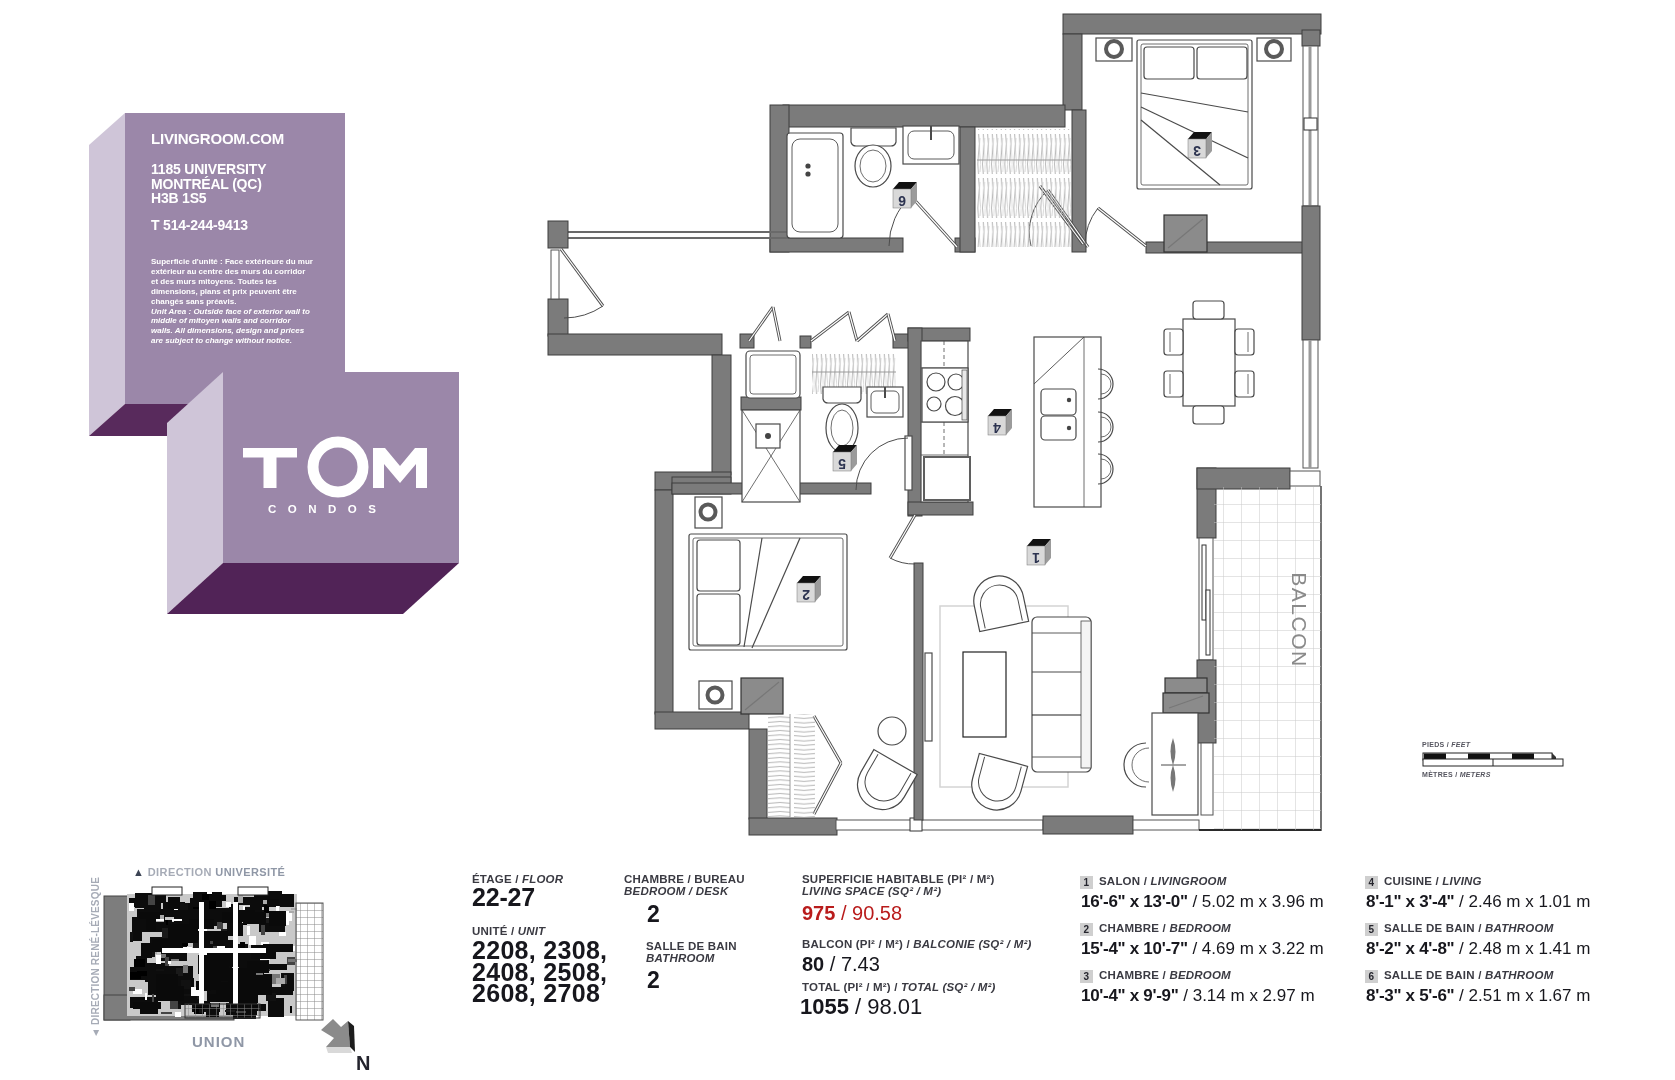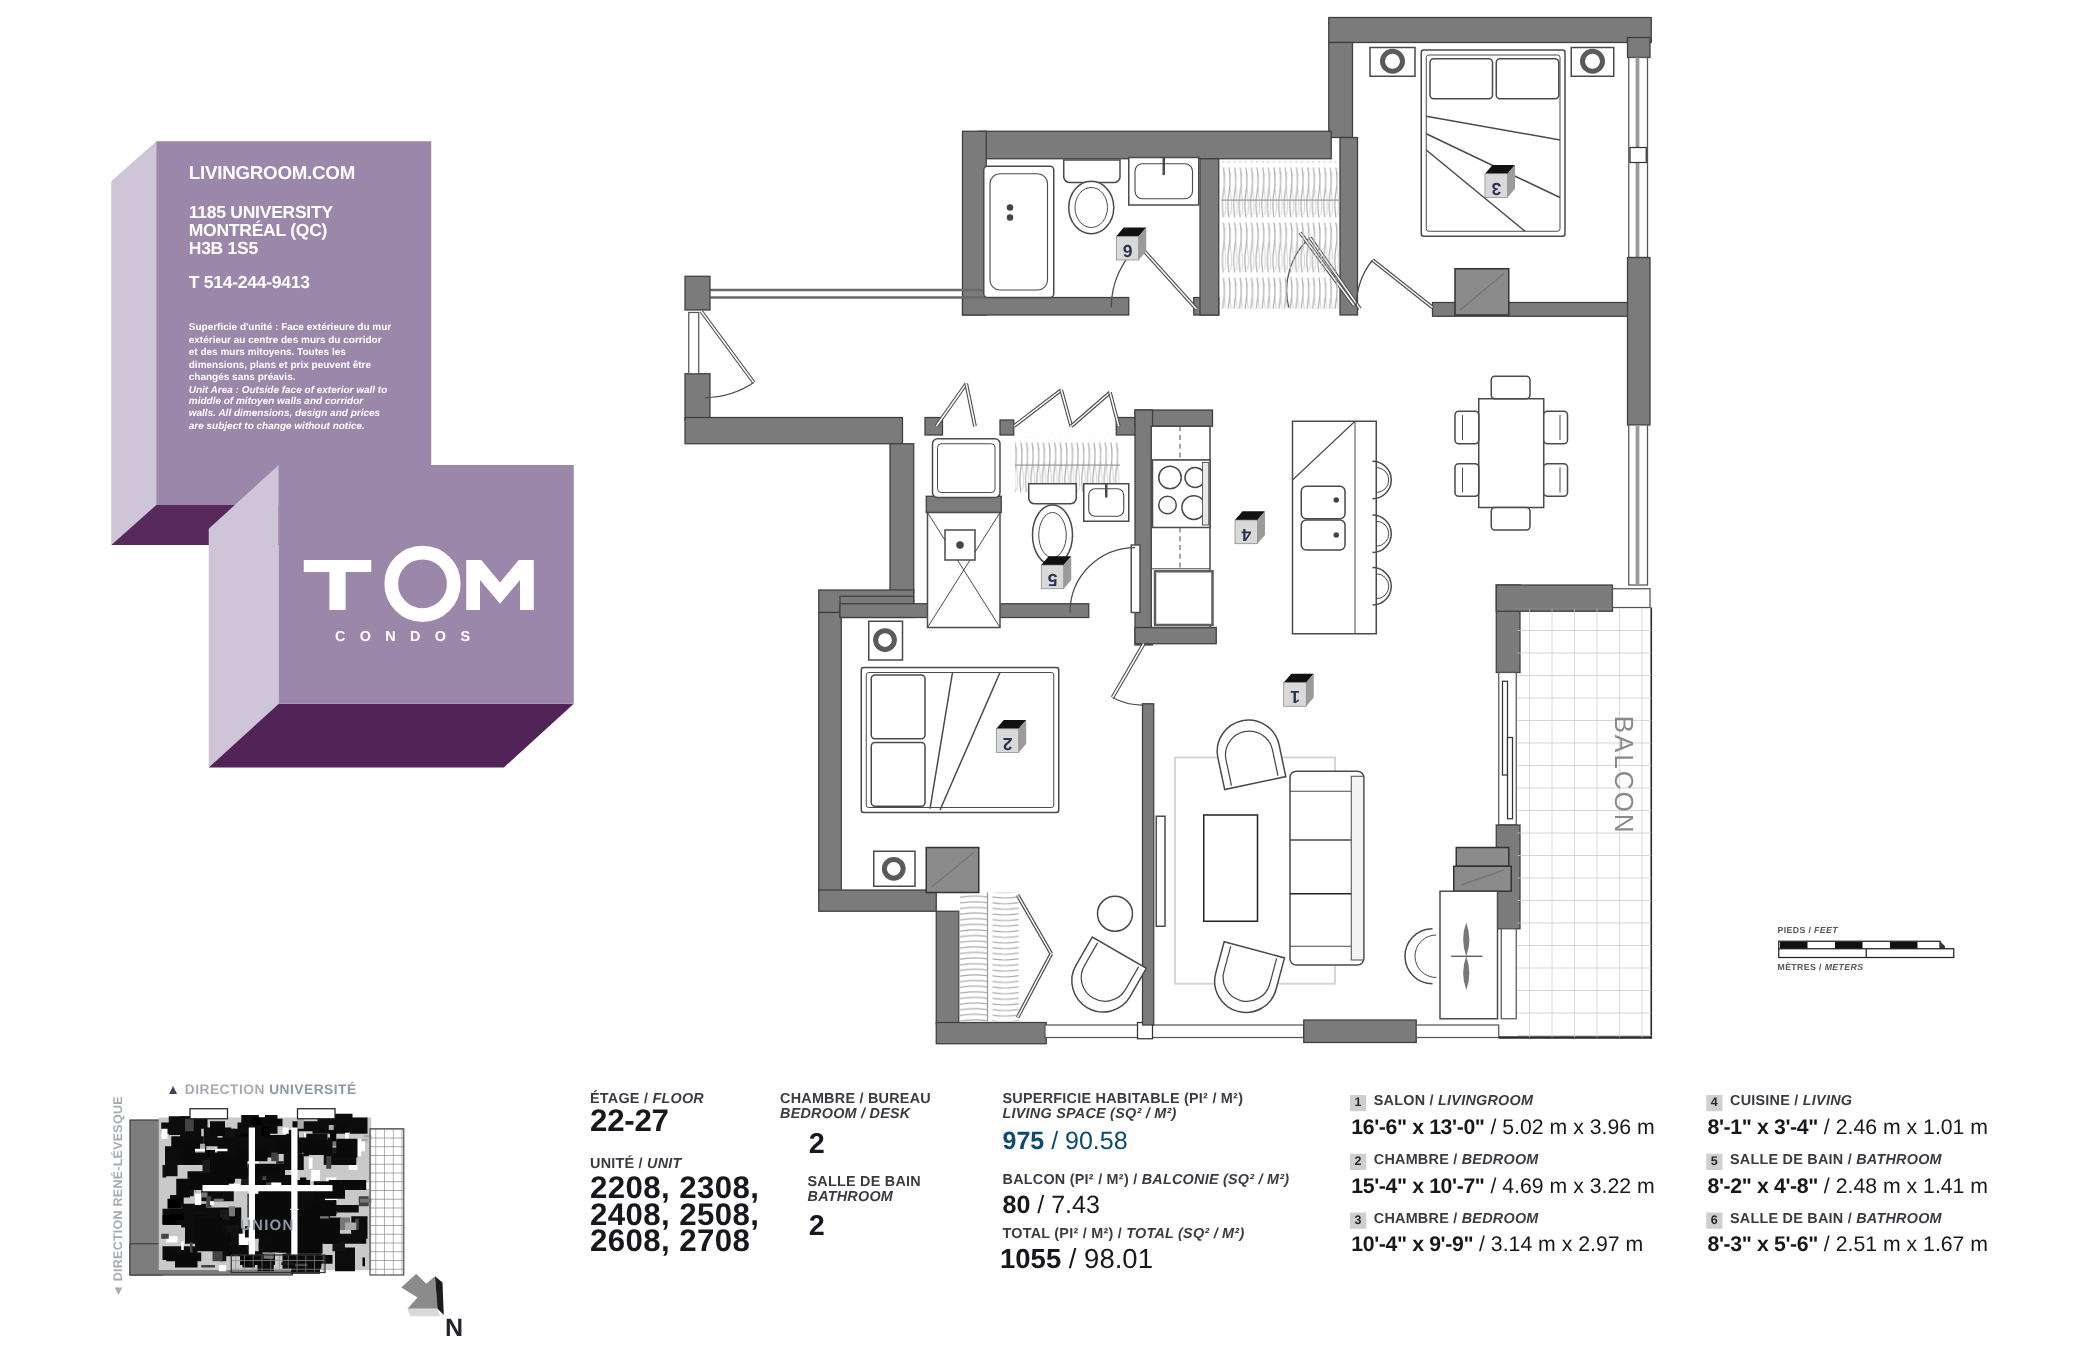--- a/index.html
+++ b/index.html
@@ -796,38 +796,38 @@
   <div class="abs lt" style="left:151px;top:162px;font-size:14px;font-weight:bold;letter-spacing:-.2px;line-height:14.6px;">1185 UNIVERSITY<br>MONTRÉAL (QC)<br>H3B 1S5</div>
 
   <div class="abs lt" style="left:151px;top:216px;font-size:14px;font-weight:bold;letter-spacing:-.2px;">T 514-244-9413</div>
 
   <div class="abs lt" style="left:151px;top:257px;font-size:8px;font-weight:bold;line-height:9.9px;width:162px;letter-spacing:0;">Superficie d'unité : Face extérieure du mur extérieur au centre des murs du corridor et des murs mitoyens. Toutes les dimensions, plans et prix peuvent être changés sans préavis.<br><i>Unit Area : Outside face of exterior wall to middle of mitoyen walls and corridor walls. All dimensions, design and prices are subject to change without notice.</i></div>
 
   <div class="abs sg" style="left:133px;top:866px;font-size:11px;letter-spacing:.4px;"><span style="color:#3c4454;">▲</span> <span style="color:#a6abb6;">DIRECTION</span> UNIVERSITÉ</div>
 
   <div class="abs sg" style="left:-5px;top:952px;font-size:10px;width:200px;letter-spacing:.2px;transform:rotate(-90deg);color:#a6abb6;text-align:center;">◄ DIRECTION RENÉ-LÉVESQUE</div>
 
-  <div class="abs sg" style="left:192px;top:973px;font-size:12px;letter-spacing:1px;">UNION</div>
+  <div class="abs sg" style="left:192px;top:1033px;font-size:15px;letter-spacing:1px;">UNION</div>
 
   <div class="abs" style="left:356px;top:1052px;font-size:20px;font-weight:bold;color:#23232d;">N</div>
 
   <div class="abs h" style="left:472px;top:873px;">ÉTAGE / <i>FLOOR</i></div>
   <div class="abs big" style="left:472px;top:883px;">22-27</div>
 
   <div class="abs h" style="left:472px;top:925px;">UNITÉ / <i>UNIT</i></div>
   <div class="abs big" style="left:472px;top:940px;font-size:25px;line-height:21.5px;letter-spacing:.3px;">2208, 2308,<br>2408, 2508,<br>2608, 2708</div>
 
   <div class="abs h" style="left:624px;top:873px;">CHAMBRE / BUREAU<br><i>BEDROOM / DESK</i></div>
   <div class="abs big" style="left:647px;top:901px;font-size:23px;">2</div>
 
   <div class="abs h" style="left:646px;top:940px;">SALLE DE BAIN<br><i>BATHROOM</i></div>
   <div class="abs big" style="left:647px;top:967px;font-size:23px;">2</div>
 
   <div class="abs h" style="left:802px;top:873px;">SUPERFICIE HABITABLE (PI² / M²)<br><i>LIVING SPACE (SQ² / M²)</i></div>
-  <div class="abs" style="left:802px;top:902px;font-size:20px;color:#0c4a6e;"><b>975</b> / 90.58</div>
+  <div class="abs" style="left:802px;top:902px;font-size:20px;color:#b91c1c;"><b>975</b> / 90.58</div>
 
   <div class="abs h" style="left:802px;top:938px;">BALCON (PI² / M²) / <i>BALCONIE (SQ² / M²)</i></div>
   <div class="abs" style="left:802px;top:953px;font-size:20px;color:#17171d;"><b>80</b> / 7.43</div>
 
   <div class="abs h" style="left:802px;top:981px;">TOTAL (PI² / M²) / <i>TOTAL (SQ² / M²)</i></div>
   <div class="abs" style="left:800px;top:994px;font-size:22px;color:#17171d;"><b>1055</b> / 98.01</div>
 
   <div class="abs h" style="left:1080px;top:875px;"><span class="badge">1</span>SALON / <i>LIVINGROOM</i></div>
   <div class="abs dim" style="left:1081px;top:892px;"><b>16'-6" x 13'-0"</b> / 5.02 m x 3.96 m</div>
 

